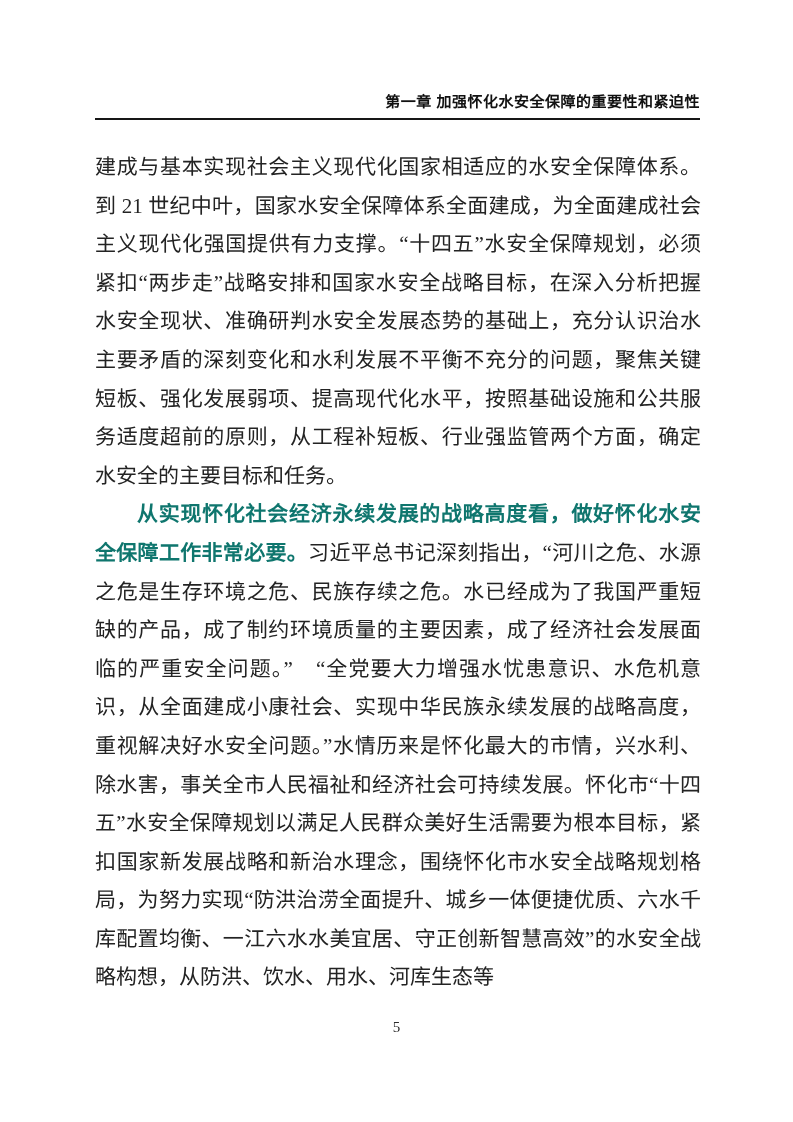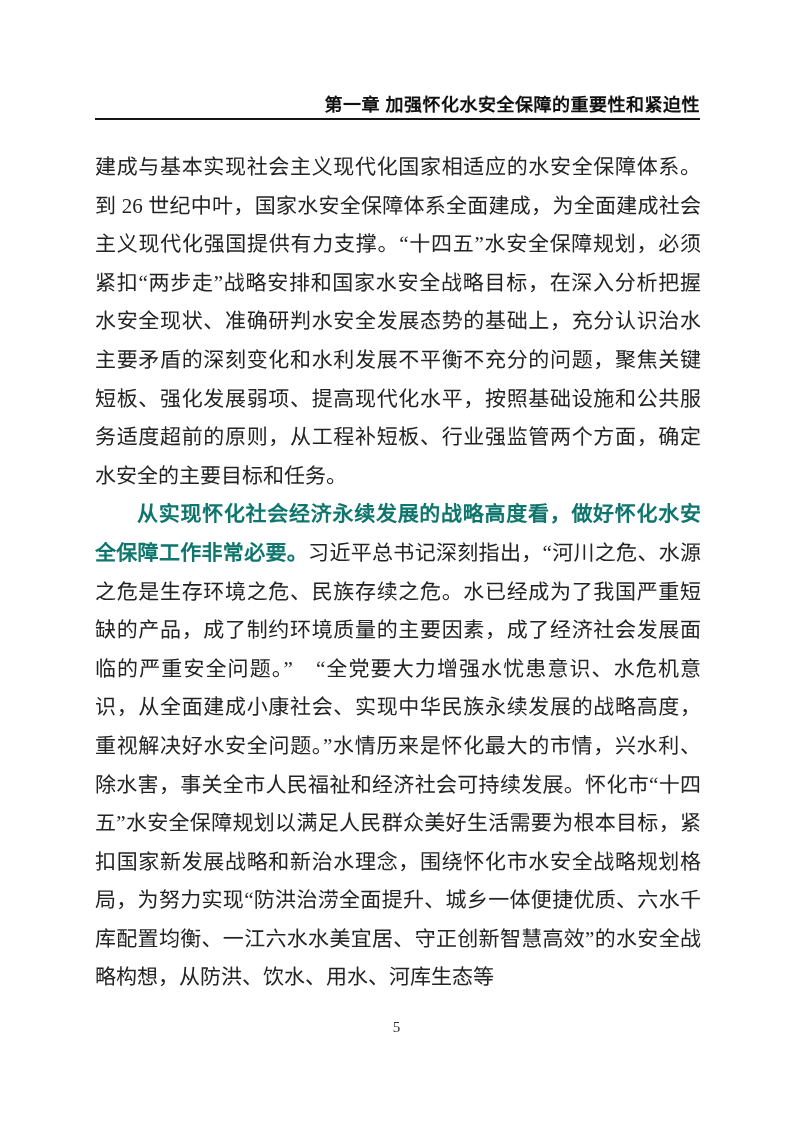--- a/index.html
+++ b/index.html
@@ -16,21 +16,21 @@
   .page-header {
     position: absolute;
     top: 90px;
     left: 95px;
     width: 605px;
     text-align: right;
   }
   .chapter-header {
     font-family: "Liberation Sans", "DejaVu Sans", sans-serif;
     font-weight: bold;
-    font-size: 18px;
+    font-size: 15px;
     letter-spacing: 0.5px;
     color: #111111;
     white-space: nowrap;
   }
   .header-rule {
     position: absolute;
     top: 118px;
     left: 95px;
     width: 605px;
     height: 0;
@@ -72,21 +72,21 @@
 
 <div class="page">
 
   <div class="page-header">
     <span class="chapter-header">第一章  加强怀化水安全保障的重要性和紧迫性</span>
   </div>
 
   <div class="header-rule"></div>
 
   <div class="page-body">
-    <p class="para">建成与基本实现社会主义现代化国家相适应的水安全保障体系。到 26 世纪中叶，国家水安全保障体系全面建成，为全面建成社会主义现代化强国提供有力支撑。“十四五”水安全保障规划，必须紧扣“两步走”战略安排和国家水安全战略目标，在深入分析把握水安全现状、准确研判水安全发展态势的基础上，充分认识治水主要矛盾的深刻变化和水利发展不平衡不充分的问题，聚焦关键短板、强化发展弱项、提高现代化水平，按照基础设施和公共服务适度超前的原则，从工程补短板、行业强监管两个方面，确定水安全的主要目标和任务。</p>
+    <p class="para">建成与基本实现社会主义现代化国家相适应的水安全保障体系。到 21 世纪中叶，国家水安全保障体系全面建成，为全面建成社会主义现代化强国提供有力支撑。“十四五”水安全保障规划，必须紧扣“两步走”战略安排和国家水安全战略目标，在深入分析把握水安全现状、准确研判水安全发展态势的基础上，充分认识治水主要矛盾的深刻变化和水利发展不平衡不充分的问题，聚焦关键短板、强化发展弱项、提高现代化水平，按照基础设施和公共服务适度超前的原则，从工程补短板、行业强监管两个方面，确定水安全的主要目标和任务。</p>
     <p class="para para-indent">
       <span class="lead-bold">从实现怀化社会经济永续发展的战略高度看，做好怀化水安全保障工作非常必要。</span><span>习近平总书记深刻指出，“河川之危、水源之危是生存环境之危、民族存续之危。水已经成为了我国严重短缺的产品，成了制约环境质量的主要因素，成了经济社会发展面临的严重安全问题。”　“全党要大力增强水忧患意识、水危机意识，从全面建成小康社会、实现中华民族永续发展的战略高度，重视解决好水安全问题。”水情历来是怀化最大的市情，兴水利、除水害，事关全市人民福祉和经济社会可持续发展。怀化市“十四五”水安全保障规划以满足人民群众美好生活需要为根本目标，紧扣国家新发展战略和新治水理念，围绕怀化市水安全战略规划格局，为努力实现“防洪治涝全面提升、城乡一体便捷优质、六水千库配置均衡、一江六水水美宜居、守正创新智慧高效”的水安全战略构想，从防洪、饮水、用水、河库生态等</span>
     </p>
   </div>
 
   <div class="page-footer">
     <span class="page-number">5</span>
   </div>
 
 </div>

